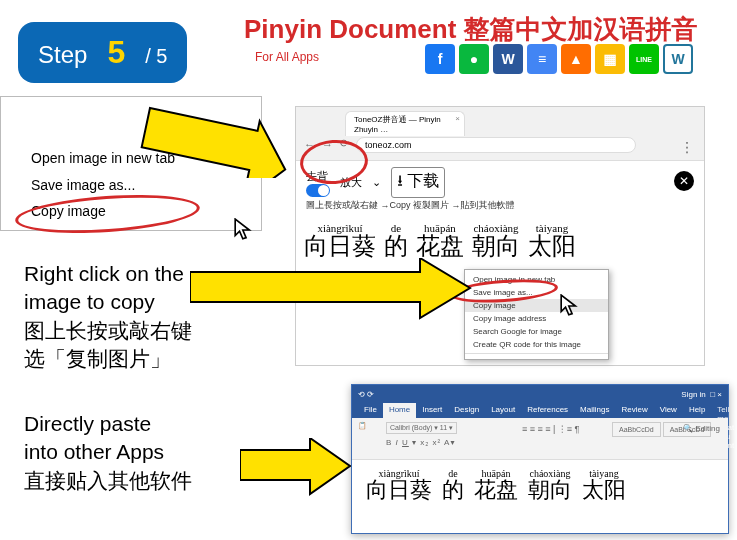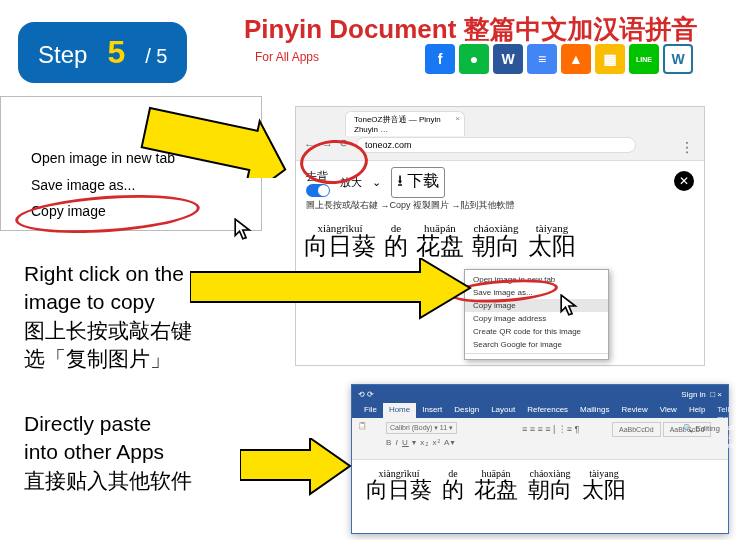--- a/index.html
+++ b/index.html
@@ -149,22 +149,22 @@
     <div class="py">
         <div class="p">tàiyang</div>
         <div class="h">太阳</div>
       </div>
   </div>
   <div class="ctxmenu">
     <div>Open image in new tab</div>
     <div>Save image as...</div>
     <div class="hi">Copy image</div>
     <div>Copy image address</div>
+    <div>Search Google for image</div>
     <div>Create QR code for this image</div>
-    <div>Search Google for image</div>
     <hr>
   </div>
 </div>
 <div class="circ c2"></div>
 <div class="circ c3"></div>
 <div class="cursor2">
   <svg class="cursor-svg" viewBox="0 0 20 22">
       <path d="M1 1 L1 16 L5 12 L8 19 L11 18 L8 11 L14 11 Z" fill="#fff" stroke="#000" stroke-width="1.5"></path>
     </svg>
 </div>

